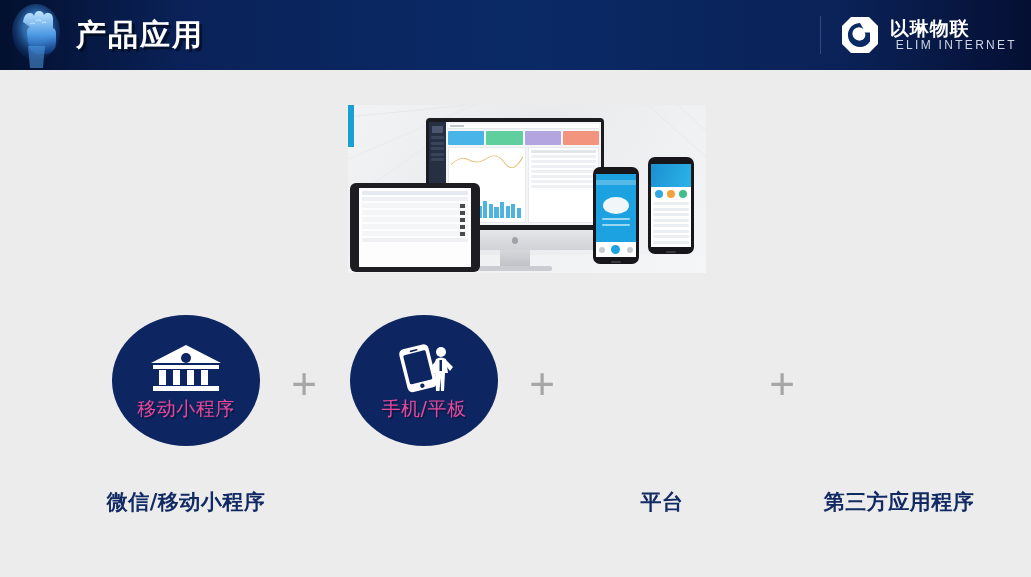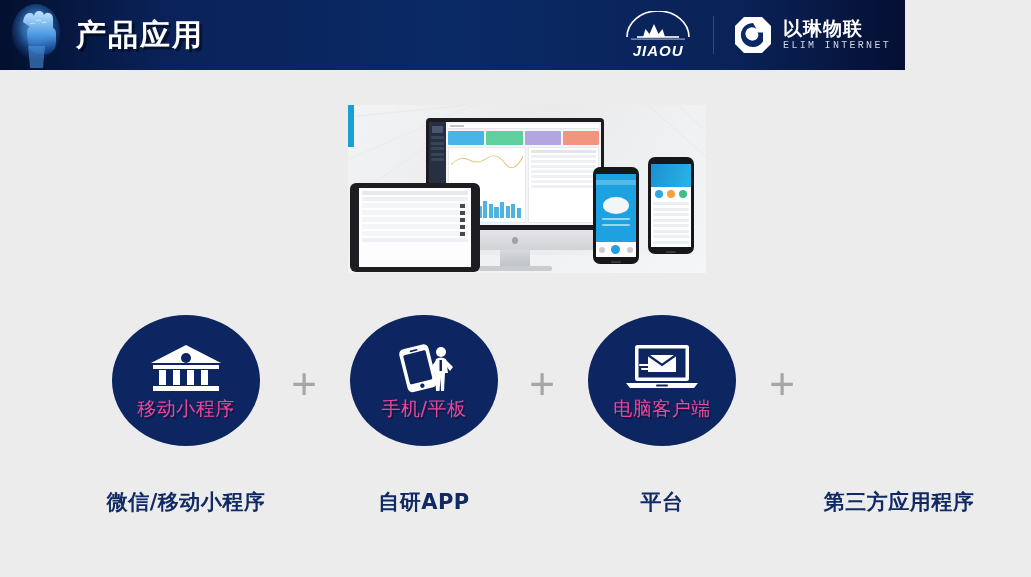--- a/index.html
+++ b/index.html
@@ -9,21 +9,21 @@
     height: 577px;
     overflow: hidden;
     font-family: "Liberation Sans", "DejaVu Sans", sans-serif;
   }
   body { background: #ececec; position: relative; }
 
   
   .header {
     position: absolute;
     left: 0; top: 0;
-    width: 905px; height: 70px;
+    width: 1031px; height: 70px;
     background: linear-gradient(90deg, #03102f 0%, #0a2259 18%, #0a2a66 50%, #0a2257 82%, #050f33 100%);
     overflow: hidden;
   }
   .header-fist {
     position: absolute;
     left: 8px; top: 0;
     width: 56px; height: 70px;
     overflow: hidden;
   }
   .header-fist svg { display: block; }
@@ -58,22 +58,23 @@
   }
   .logo-divider { width: 1px; height: 38px; background: rgba(255,255,255,0.18); }
   .logo-elim { display: flex; align-items: center; gap: 9px; }
   .logo-elim-texts { display: flex; flex-direction: column; justify-content: flex-end; }
   .logo-elim-cn {
     color: #ffffff; font-size: 19px; font-weight: bold; letter-spacing: 1px;
     line-height: 21px;
     font-family: "DejaVu Sans", "Liberation Sans", sans-serif;
   }
   .logo-elim-en {
-    color: #cfd6e4; font-size: 10px; letter-spacing: 2.3px; line-height: 13px;
-    font-family: Liberation Mono, monospace;
+    color: #cfd6e4; font-size: 12px; letter-spacing: 2.3px; line-height: 13px;
+    font-family: Liberation Sans, sans-serif;
+    margin-left: 6px;
   }
 
   
   .mockup {
     position: absolute;
     left: 348px; top: 105px;
     width: 358px; height: 168px;
     background: linear-gradient(120deg, #f2f3f5 0%, #e8eaec 45%, #f4f5f7 100%);
     overflow: hidden;
   }
@@ -238,29 +239,20 @@
       <path d="M15 22 q1-9 7-9 q3 0 4 3 q1-5 5-5 q4 0 5 4 q2-3 5-2 q4 1 4 6 l0 9 q3 1 3 6 l0 8 q0 10-9 12 l-9 0 q-9-2-10-12 l-1-9 q0-5 3-6 z" fill="url(#fistBody)"></path>
       <path d="M20 46 l2 22 l13 0 l2-22 z" fill="#4e9ae4" opacity="0.55"></path>
       <path d="M22 24 q3-2 5 0 M28 21 q3-2 5 0 M34 23 q3-2 4 0" stroke="#cfeaff" stroke-width="1.2" fill="none" opacity="0.8"></path>
     </svg>
   </div>
 
   <div class="header-title">产品应用</div>
 
   <div class="header-logos">
 
-    <div class="logo-jiaou">
-      <svg width="74" height="30" viewBox="0 0 74 30">
-        <path d="M6 26 a31 26 0 0 1 62 0" fill="none" stroke="#ffffff" stroke-width="1.6"></path>
-        <path d="M22 26 l2.5-8 l4 5 l4.5-10 l4.5 10 l4-5 l2.5 8 z" fill="#ffffff"></path>
-        <rect x="16" y="25.2" width="42" height="1.6" fill="#ffffff"></rect>
-        <rect x="10" y="27.6" width="54" height="1" fill="#ffffff" opacity="0.7"></rect>
-      </svg>
-      <div class="logo-jiaou-text">JIAOU</div>
-    </div>
 
     <div class="logo-divider"></div>
 
     <div class="logo-elim">
       <svg width="42" height="42" viewBox="0 0 42 42">
         <path d="M12 3 L30 3 L39 12 L39 30 L30 39 L12 39 L3 30 L3 12 Z" fill="#ffffff"></path>
         <path d="M21 9 a12 12 0 1 0 10 18.5 l0-9 l-10 0 l0 5 l4.5 0 a6.6 6.6 0 1 1 -1-8.5 z" fill="#0a2a66"></path>
         <circle cx="21" cy="21" r="5.4" fill="#ffffff"></circle>
       </svg>
       <div class="logo-elim-texts">
@@ -427,40 +419,25 @@
         <circle cx="55" cy="10" r="5" fill="#ffffff"></circle>
         <path d="M50 17 q5-3 10 0 l2 14 l-3 0 l-1 18 l-3 0 l-0.5-13 l-1 13 l-3.5 0 l-1-18 l-3 0 z" fill="#ffffff"></path>
         <path d="M50.5 18 L44 26 l2.5 2.5 l5-6 z" fill="#ffffff"></path>
         <path d="M60 18 L67 25 l-3 4 l-4.5-6 z" fill="#ffffff"></path>
         <rect x="53.5" y="18" width="2.5" height="11" fill="#0d2560"></rect>
       </svg>
     </div>
     <div class="circle-label">手机/平板</div>
   </div>
 
-  <div class="circle-item i3">
-    <div class="circle-icon">
-      <svg width="84" height="50" viewBox="0 0 84 50">
-        <rect x="15" y="2" width="54" height="36" rx="2.5" fill="#ffffff"></rect>
-        <rect x="18.5" y="5.5" width="47" height="29" fill="#0d2560"></rect>
-        <path d="M28 12 L56 12 L56 29 L28 29 Z" fill="#ffffff"></path>
-        <path d="M28 12 L42 22 L56 12" fill="none" stroke="#0d2560" stroke-width="2.2"></path>
-        <path d="M20 22 L34 22 M22 26 L34 26" stroke="#ffffff" stroke-width="2" stroke-linecap="round"></path>
-        <path d="M6 40 L78 40 L74 45 L10 45 Z" fill="#ffffff"></path>
-        <rect x="36" y="41.4" width="12" height="2" rx="1" fill="#0d2560"></rect>
-      </svg>
-    </div>
-    <div class="circle-label">电脑客户端</div>
-  </div>
 
 
   <div class="plus p1">+</div>
   <div class="plus p2">+</div>
   <div class="plus p3">+</div>
 
 </div>
 
 <div class="captions">
   <div class="caption c1">微信/移动小程序</div>
-  <div class="caption c2">自研APP</div>
   <div class="caption c3">平台</div>
   <div class="caption c4">第三方应用程序</div>
 </div>
 
 </body></html>

